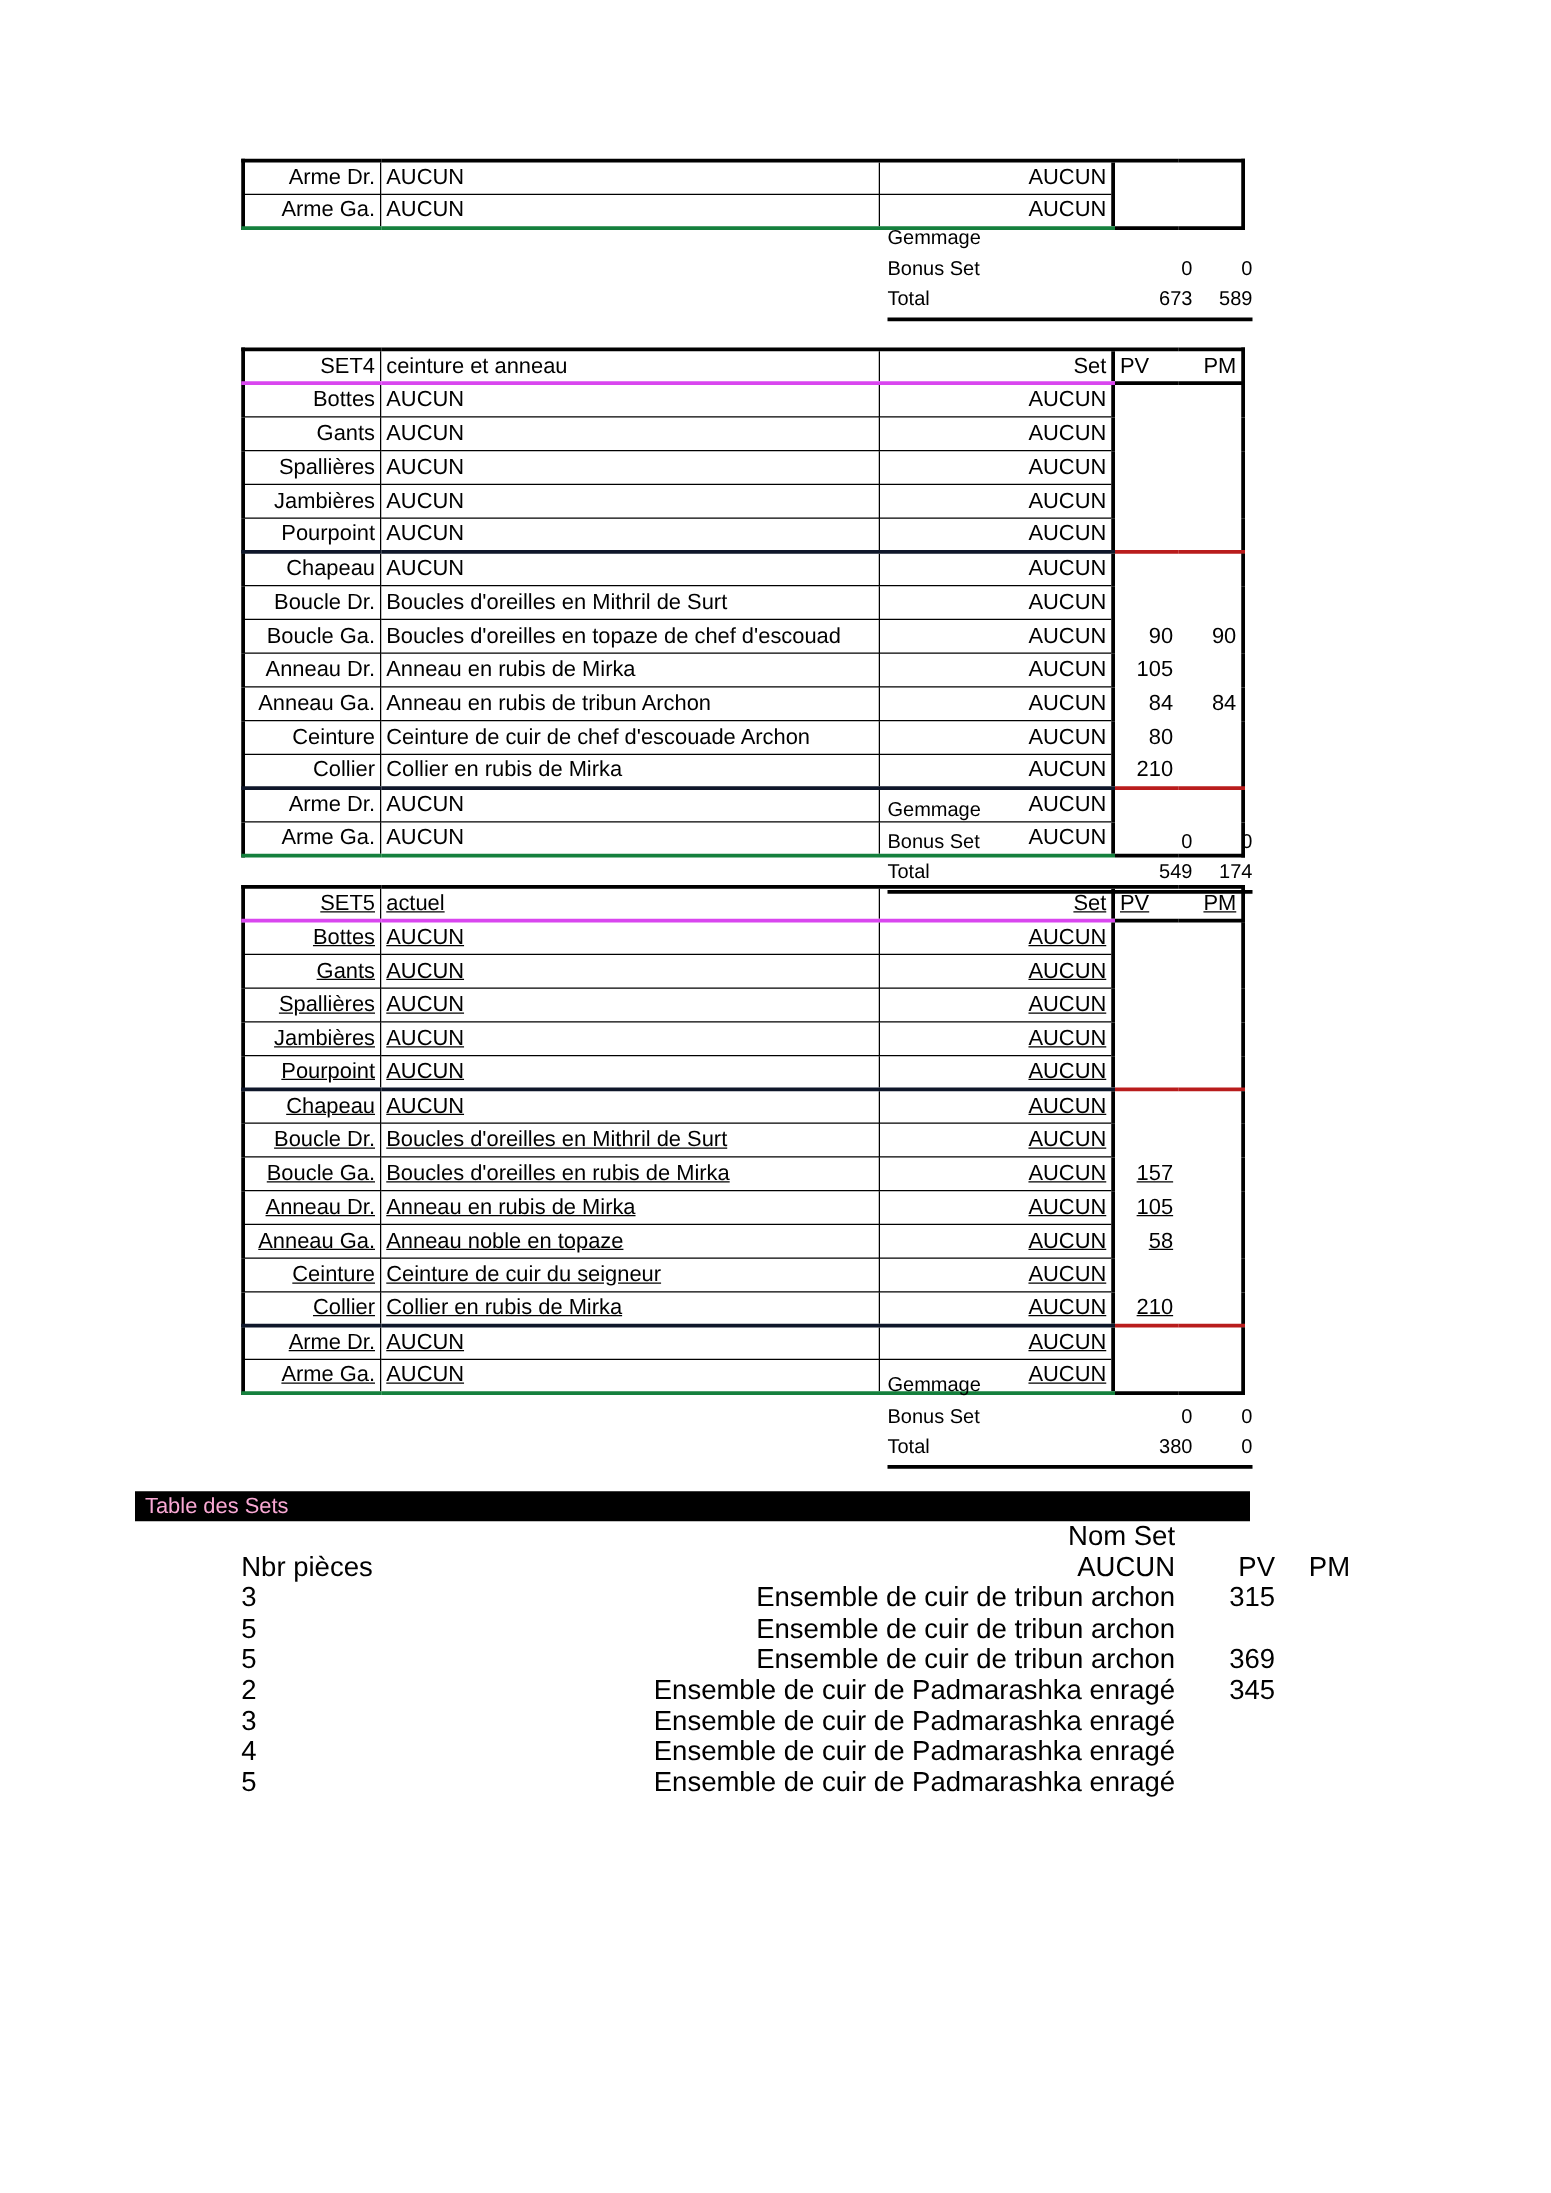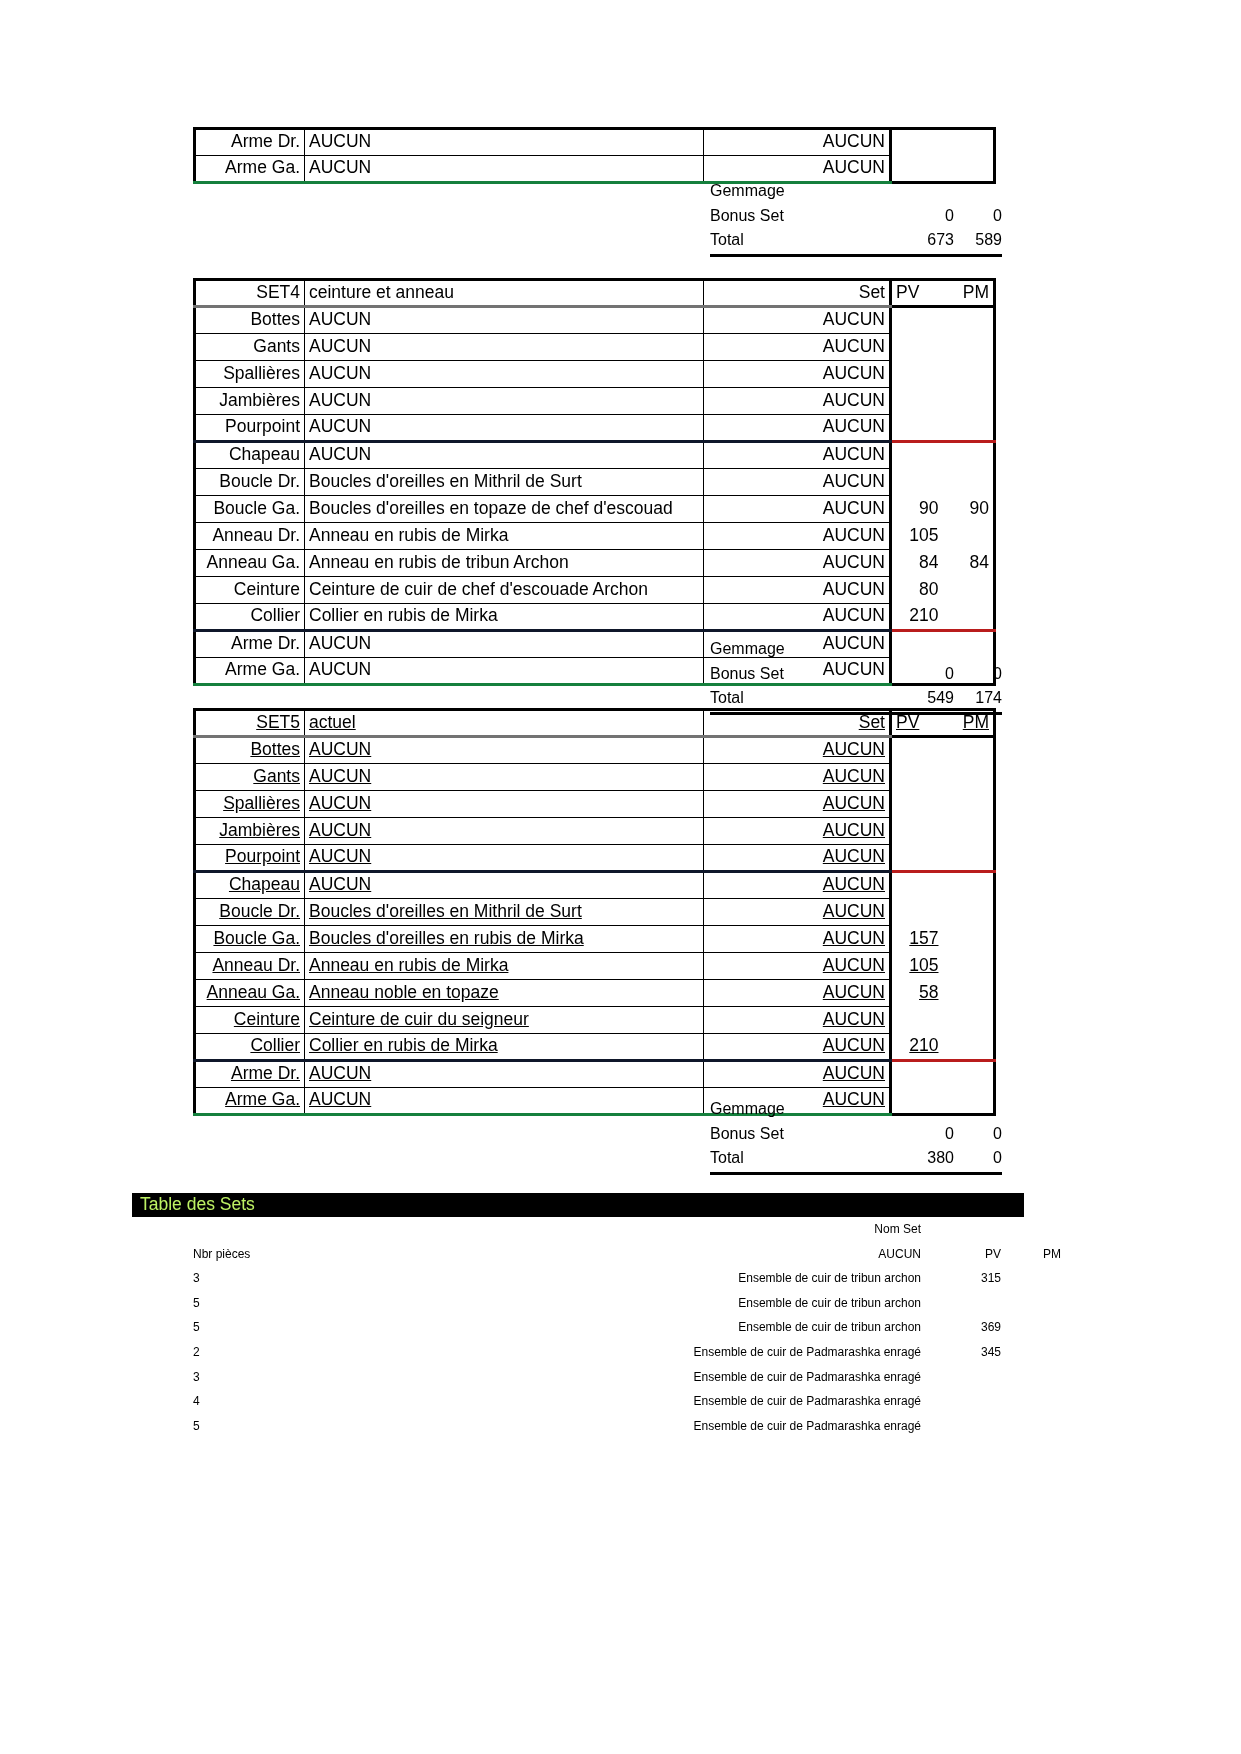--- a/index.html
+++ b/index.html
@@ -32,21 +32,21 @@
     vertical-align: middle;
     white-space: nowrap;
     overflow: hidden;
   }
   .c-slot  { width: 110px; text-align: right; }
   .c-item  { width: 399px; text-align: left; }
   .c-set   { width: 187px; text-align: right; }
   .c-pv    { width: 52px;  text-align: right; border-left: none !important; border-right: none !important; }
   .c-pm    { width: 52px;  text-align: right; border-left: none !important; border-right: none !important; }
   tr.grp-end td { border-bottom: 3px solid #0f172a; }
-  tr.hdr td { border-top: 3px solid #000; border-bottom: 3px solid #737373; }
+  tr.hdr td { border-top: 3px solid #000; border-bottom: 3px solid #d946ef; }
   tr.first-row td { border-top: 3px solid #000; }
   tr.last-row td { border-bottom: 3px solid #15803d; }
 
   
   td.c-pv { border-left: 3px solid #000 !important; border-top: none; border-bottom: none; }
   td.c-pm { border-right: 3px solid #000 !important; border-top: none; border-bottom: none; }
   tr.hdr td.c-pv, tr.hdr td.c-pm { border-top: 3px solid #000; border-bottom: 3px solid #000; }
   tr.grp-end td.c-pv, tr.grp-end td.c-pm { border-bottom: 3px solid #b91c1c; }
   tr.last-row td.c-pv, tr.last-row td.c-pm { border-bottom: 3px solid #000; }
 
@@ -66,29 +66,28 @@
   .summary .total-rule {
     border-top: 3px solid #000;
     width: 292px;
     margin-top: 1px;
   }
 
   
   .sets-banner {
     position: absolute;
     background: #000000;
-    color: #bef264;
+    color: #f9a8d4;
     font-size: 17.5px;
     padding: 2px 0 3px 8px;
     line-height: 1.1;
-    margin-left: 24px;
   }
   .sets-table {
     position: absolute;
-    font-size: 12px;
+    font-size: 22px;
     line-height: 24.6px;
     border-collapse: collapse;
     table-layout: fixed;
   }
   .sets-table td {
     padding: 0 0 0 0;
     height: 24.6px;
     vertical-align: baseline;
     white-space: nowrap;
   }

